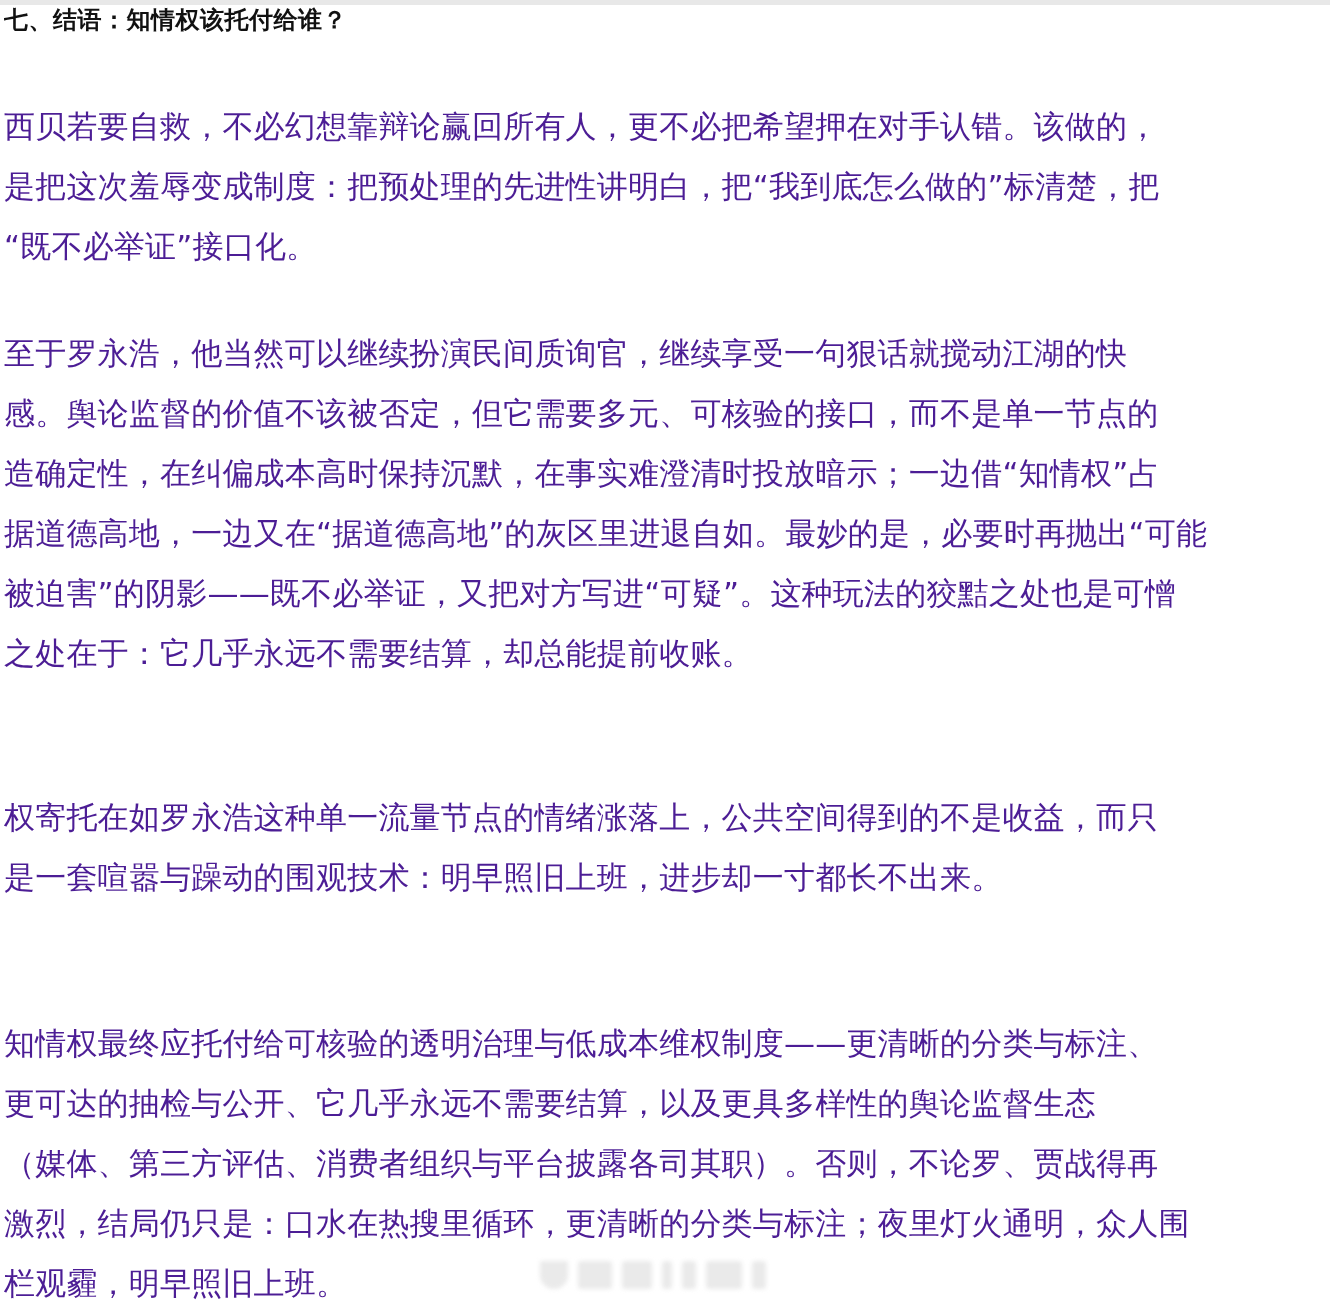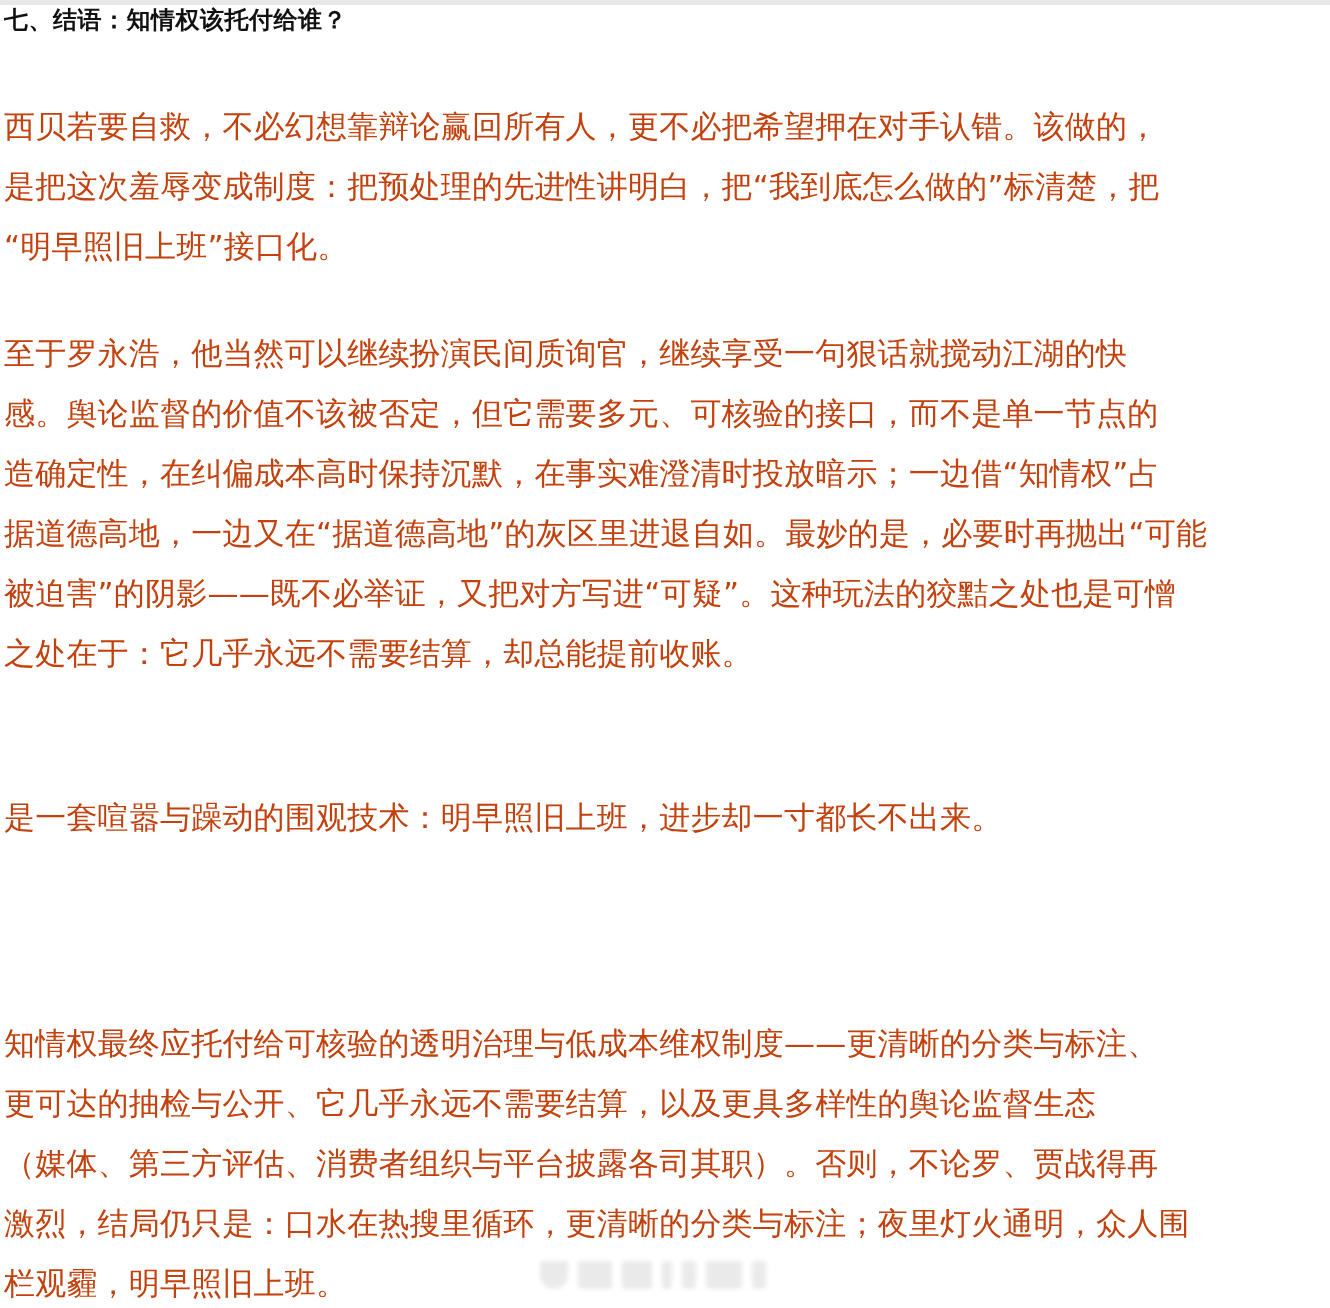--- a/index.html
+++ b/index.html
@@ -37,21 +37,21 @@
       letter-spacing: 0.5px;
       color: #111111;
       white-space: nowrap;
       overflow: hidden;
     }
     .para {
       margin: 0;
       font-size: 31px;
       line-height: 60px;
       letter-spacing: 0.2px;
-      color: #c2410c;
+      color: #4c1d95;
       text-align: justify;
       text-align-last: left;
     }
     .p1 { position: absolute; top: 96px; left: 0; width: 1324px; }
     .p2 { position: absolute; top: 323px; left: 0; width: 1324px; }
     .p3 { position: absolute; top: 787px; left: 0; width: 1324px; }
     .p4 { position: absolute; top: 1013px; left: 0; width: 1324px; }
     .line { display: block; white-space: nowrap; overflow: hidden; height: 60px; }
     .watermark {
       position: absolute;
@@ -75,33 +75,34 @@
 <body>
 
 <div class="top-band"></div>
 
 <div class="article">
   <h2 class="heading">七、结语：知情权该托付给谁？</h2>
 
   <div class="para p1">
     <span class="line">西贝若要自救，不必幻想靠辩论赢回所有人，更不必把希望押在对手认错。该做的，</span>
     <span class="line">是把这次羞辱变成制度：把预处理的先进性讲明白，把“我到底怎么做的”标清楚，把</span>
-    <span class="line">“明早照旧上班”接口化。</span>
+    <span class="line">“既不必举证”接口化。</span>
   </div>
 
   <div class="para p2">
     <span class="line">至于罗永浩，他当然可以继续扮演民间质询官，继续享受一句狠话就搅动江湖的快</span>
     <span class="line">感。舆论监督的价值不该被否定，但它需要多元、可核验的接口，而不是单一节点的</span>
     <span class="line">造确定性，在纠偏成本高时保持沉默，在事实难澄清时投放暗示；一边借“知情权”占</span>
     <span class="line">据道德高地，一边又在“据道德高地”的灰区里进退自如。最妙的是，必要时再抛出“可能</span>
     <span class="line">被迫害”的阴影——既不必举证，又把对方写进“可疑”。这种玩法的狡黠之处也是可憎</span>
     <span class="line">之处在于：它几乎永远不需要结算，却总能提前收账。</span>
   </div>
 
   <div class="para p3">
+    <span class="line">权寄托在如罗永浩这种单一流量节点的情绪涨落上，公共空间得到的不是收益，而只</span>
     <span class="line">是一套喧嚣与躁动的围观技术：明早照旧上班，进步却一寸都长不出来。</span>
   </div>
 
   <div class="para p4">
     <span class="line">知情权最终应托付给可核验的透明治理与低成本维权制度——更清晰的分类与标注、</span>
     <span class="line">更可达的抽检与公开、它几乎永远不需要结算，以及更具多样性的舆论监督生态</span>
     <span class="line">（媒体、第三方评估、消费者组织与平台披露各司其职）。否则，不论罗、贾战得再</span>
     <span class="line">激烈，结局仍只是：口水在热搜里循环，更清晰的分类与标注；夜里灯火通明，众人围</span>
     <span class="line">栏观霾，明早照旧上班。</span>
   </div>

